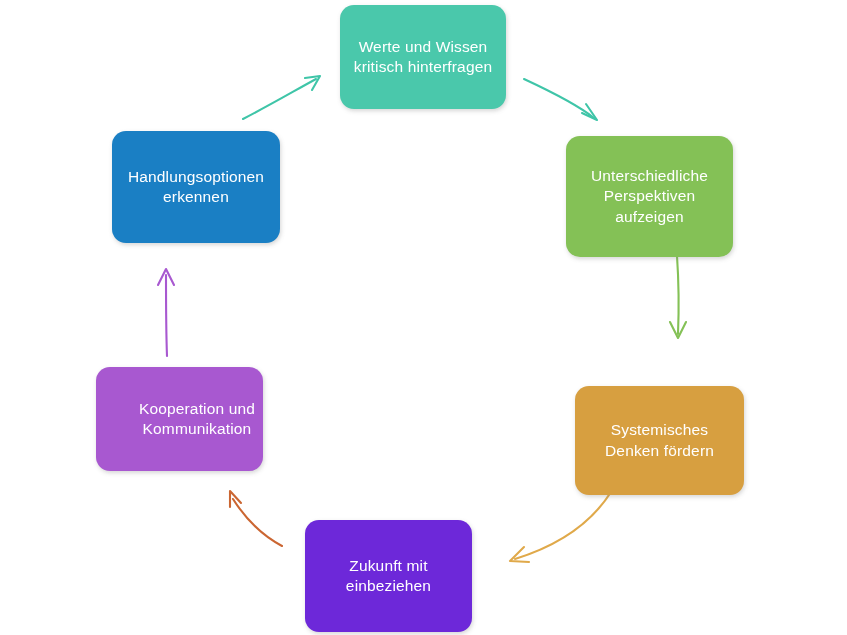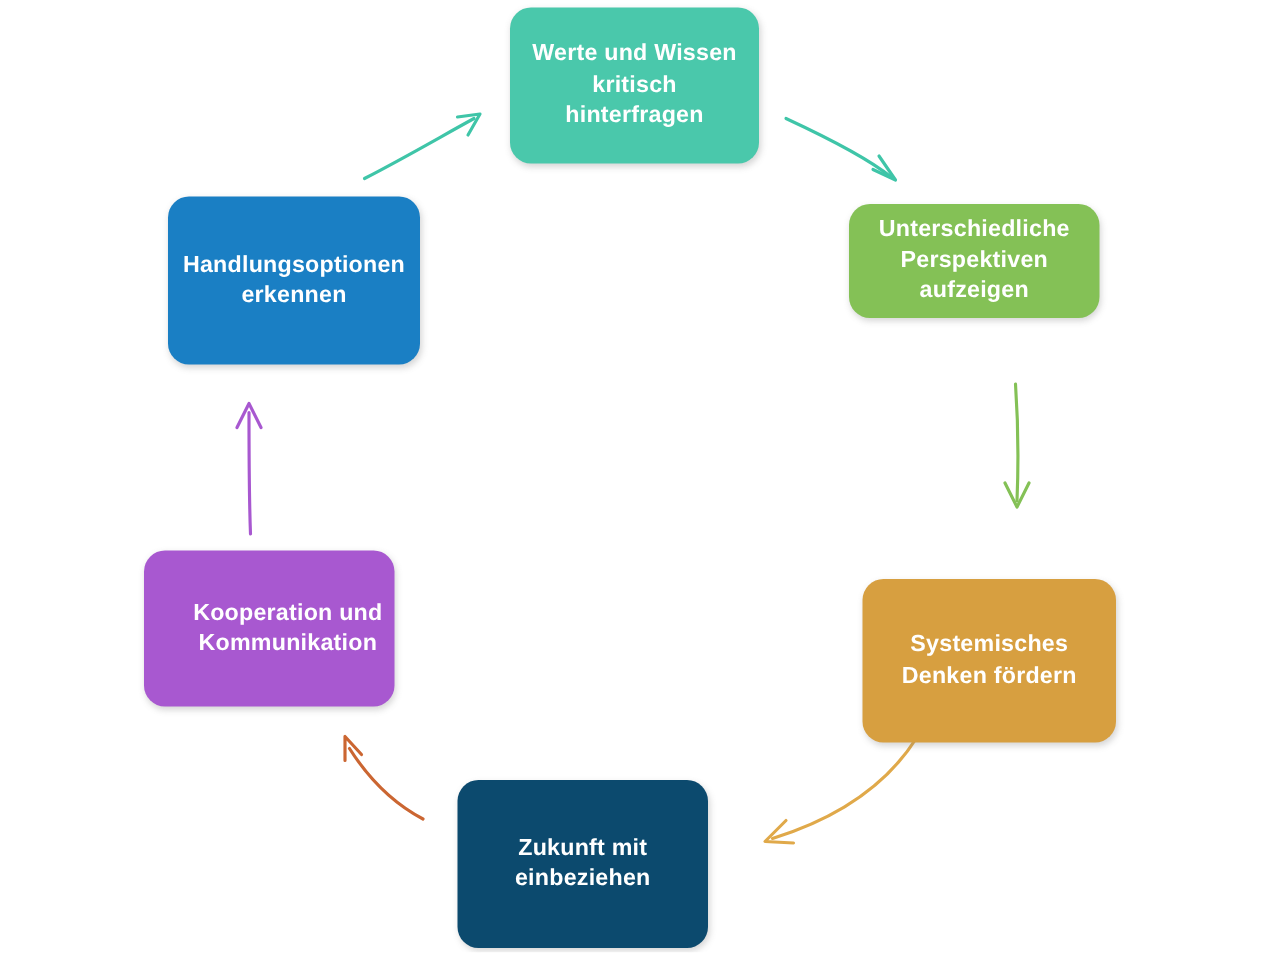--- a/index.html
+++ b/index.html
@@ -28,34 +28,33 @@
   }
   .node {
     position: absolute;
     display: flex;
     align-items: center;
     justify-content: center;
     text-align: center;
     border-radius: 14px;
     box-shadow: 1px 2px 4px rgba(120,120,120,0.30);
     box-sizing: border-box;
-    font-weight: bold;
   }
   .node-label {
     color: #ffffff;
     font-family: "Liberation Sans", sans-serif;
     font-size: 15.5px;
     line-height: 1.32;
     letter-spacing: 0.15px;
     white-space: pre-line;
     padding: 0 8px;
   }
   
   #node-values   { left: 340px; top:   5px; width: 166px; height: 104px; }
-  #node-persp    { left: 566px; top: 136px; width: 167px; height: 76px; }
+  #node-persp    { left: 566px; top: 136px; width: 167px; height: 121px; }
   #node-systemic { left: 575px; top: 362px; width: 169px; height: 109px; margin-top: 24px; }
   #node-future   { left: 305px; top: 520px; width: 167px; height: 112px; }
   #node-coop     { left:  96px; top: 367px; width: 167px; height: 104px; justify-content: flex-end; }
   #node-options  { left: 112px; top: 131px; width: 168px; height: 112px; }
 </style>
 </head>
 <body style="background: rgb(255, 255, 255);">
 
 <div id="canvas" style="background: rgb(255, 255, 255);">
 
@@ -101,21 +100,21 @@
     <span class="node-label" style="color: rgb(255, 255, 255);">Unterschiedliche
 Perspektiven
 aufzeigen</span>
   </div>
 
   <div class="node" id="node-systemic" style="background: rgb(215, 159, 64);">
     <span class="node-label" style="color: rgb(255, 255, 255);">Systemisches
 Denken fördern</span>
   </div>
 
-  <div class="node" id="node-future" style="background: #0c4a6e;">
+  <div class="node" id="node-future" style="background: #6d28d9;">
     <span class="node-label" style="color: rgb(255, 255, 255);">Zukunft mit
 einbeziehen</span>
   </div>
 
   <div class="node" id="node-coop" style="background: rgb(168, 88, 208);">
     <span class="node-label" style="color: rgb(255, 255, 255);">Kooperation und
 Kommunikation</span>
   </div>
 
   <div class="node" id="node-options" style="background: rgb(26, 127, 196);">

